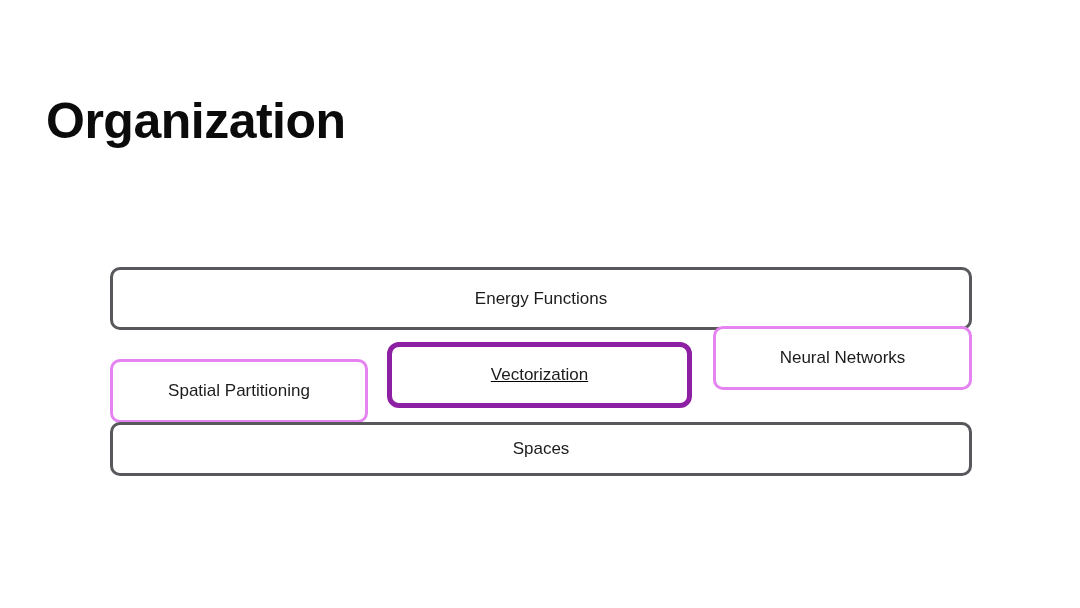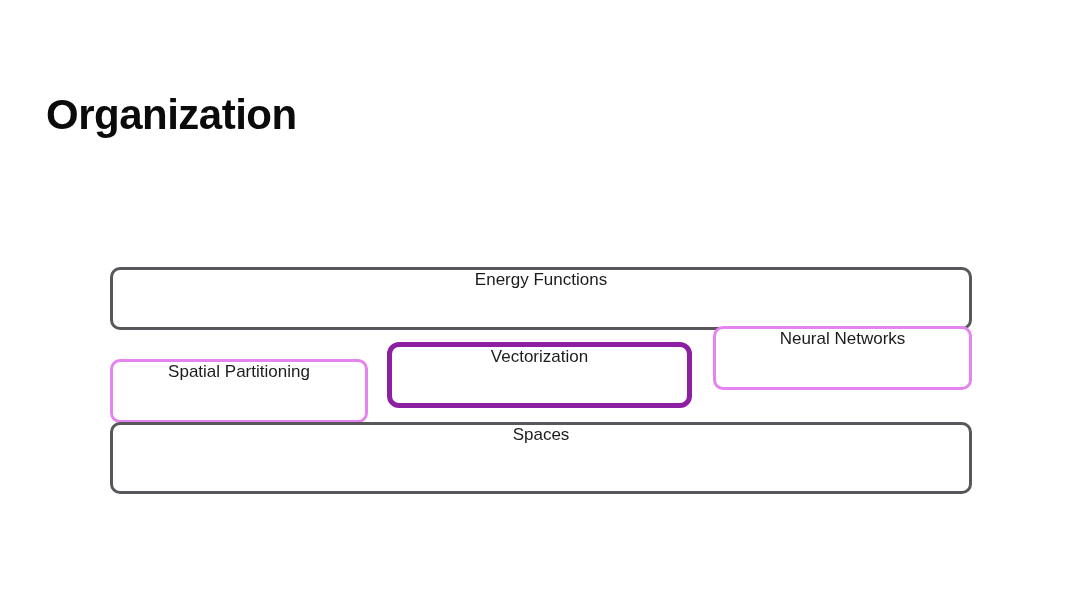--- a/index.html
+++ b/index.html
@@ -18,52 +18,52 @@
     overflow:hidden;
   }
   .slide{
     position:relative;
     width:1080px;height:608px;
     background:var(--background);
   }
   .slide-title{
     position:absolute;
     left:46px;top:63px;
-    font-size:42px;
+    font-size:50px;
     line-height:48px;
     letter-spacing:-0.5px;
     color:var(--title-text);
     white-space:nowrap;
   }
   .diagram{
     position:absolute;
     left:0;top:0;width:1080px;height:608px;
   }
   .box{
     position:absolute;
     box-sizing:border-box;
     background:#ffffff;
     border-radius:10px;
     display:flex;
-    align-items:flex-start;
+    align-items:center;
     justify-content:center;
   }
   .box .label{
     font-size:17px;
     color:var(--label-text);
     white-space:nowrap;
   }
   .b-gray{border:3px solid var(--gray-border);}
   .b-pink{border:3px solid var(--pink-border);}
-  .b-purple{border:5px solid var(--purple-border);border-radius:12px;}
+  .b-purple{border:5px solid var(--purple-border);border-radius:12px;text-decoration:underline;}
   .box-energy { left:110px; top:267px; width:862px; height:63px; }
   .box-spatial{ left:110px; top:343px; width:258px; height:64px;margin-top:16px; }
   .box-vector { left:387px; top:342px; width:305px; height:66px; }
   .box-neural { left:713px; top:326px; width:259px; height:64px; }
-  .box-spaces { left:110px; top:422px; width:862px; height:72px; }
+  .box-spaces { left:110px; top:422px; width:862px; height:54px; }
 </style>
 </head>
 <body>
 
 <div class="slide">
 
   <h1 class="slide-title">Organization</h1>
 
   <div class="diagram">
 

